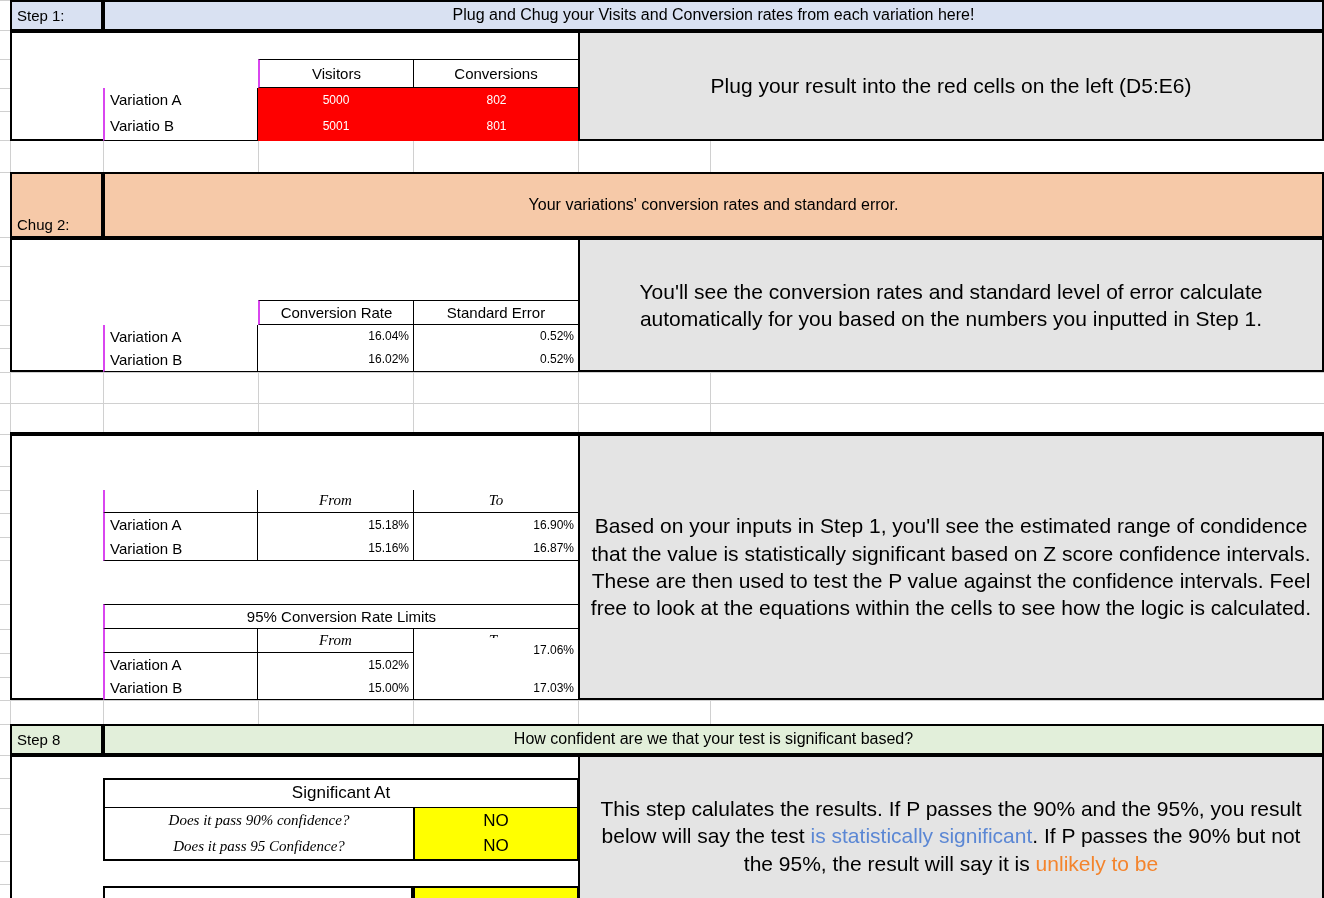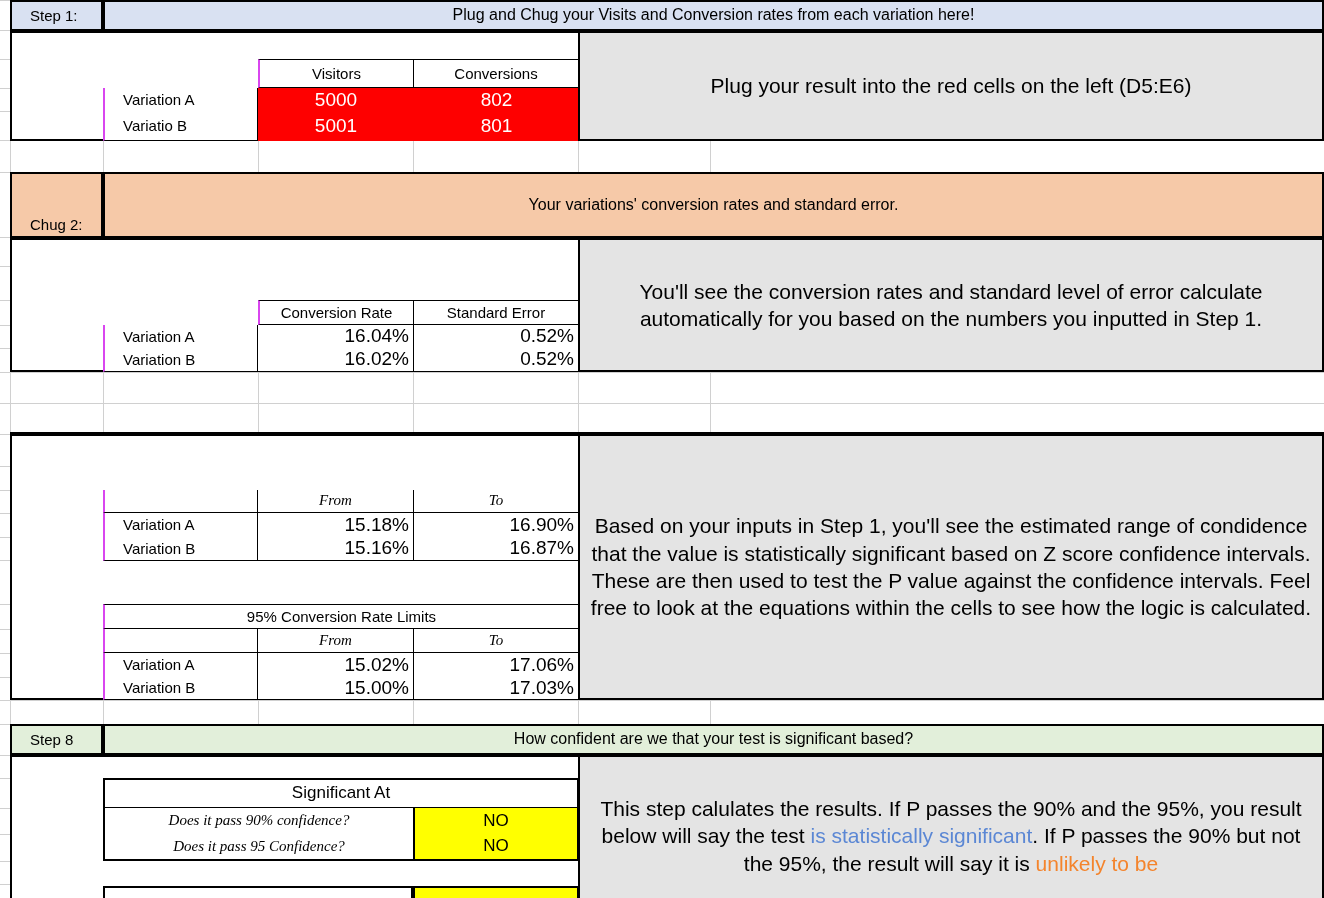--- a/index.html
+++ b/index.html
@@ -37,21 +37,21 @@
     display: flex;
     align-items: center;
     font-size: 15px;
     color: #000000;
     line-height: 1.18;
     white-space: nowrap;
     overflow: hidden;
   }
   .ctr   { justify-content: center; text-align: center; }
   .rgt   { justify-content: flex-end; text-align: right; padding-right: 4px; }
-  .lft   { justify-content: flex-start; text-align: center; padding-left: 18px; }
+  .lft   { justify-content: flex-start; text-align: center; padding-left: 5px; }
   .bot   { align-items: flex-end; padding-bottom: 2px; }
 
   .bx     { border: 2px solid #000000; }
   .bx-t   { border-top: 2px solid #000000; }
   .bx-b   { border-bottom: 2px solid #000000; }
   .bx-l   { border-left: 2px solid #000000; }
   .bx-r   { border-right: 2px solid #000000; }
   .thin-b { border-bottom: 1px solid #000000; }
   .thin-r { border-right: 1px solid #000000; }
   .thin-l { border-left: 2px solid #d946ef; }
@@ -85,21 +85,21 @@
     white-space: normal;
   }
   .note-inner { width: 100%; }
   .sig-blue   { color: #5b87d4; }
   .sig-orange { color: #f4842c; }
   .italic-serif {
     font-family: "Liberation Serif", serif;
     font-style: italic;
     font-size: 15px;
   }
-  .num { font-size: 19px; }
+  .num { font-size: 12px; }
 </style>
 </head>
 <body>
 
 <div id="sheet">
 
   <div class="gridline-v" style="left:10px"></div>
   <div class="gridline-v" style="left:103px"></div>
   <div class="gridline-v" style="left:258px"></div>
   <div class="gridline-v" style="left:413px"></div>
@@ -201,21 +201,21 @@
   <div class="cell rgt fill-white thin-r thin-b num" style="left:414px; top:537px; width:165px; height:24px;">16.87%</div>
 
   <div class="cell ctr fill-white thin-l thin-r thin-b thin-t" style="left:103px; top:604px; width:476px; height:25px;">95% Conversion Rate Limits</div>
 
   <div class="cell fill-white thin-l thin-r thin-b" style="left:103px; top:629px; width:155px; height:24px;"></div>
   <div class="cell ctr fill-white thin-r thin-b italic-serif" style="left:258px; top:629px; width:156px; height:24px;">From</div>
   <div class="cell ctr fill-white thin-r thin-b italic-serif" style="left:414px; top:629px; width:165px; height:24px;">To</div>
 
   <div class="cell lft fill-white thin-l thin-r" style="left:103px; top:653px; width:155px; height:24px;">Variation A</div>
   <div class="cell rgt fill-white thin-r num" style="left:258px; top:653px; width:156px; height:24px;">15.02%</div>
-  <div class="cell rgt fill-white thin-r num" style="left:414px; top:653px; width:165px; height:24px;text-align:center;">17.06%</div>
+  <div class="cell rgt fill-white thin-r num" style="left:414px; top:638px; width:165px; height:24px;text-align:center;">17.06%</div>
 
   <div class="cell lft fill-white thin-l thin-r thin-b" style="left:103px; top:677px; width:155px; height:23px;">Variation B</div>
   <div class="cell rgt fill-white thin-r thin-b num" style="left:258px; top:677px; width:156px; height:23px;">15.00%</div>
   <div class="cell rgt fill-white thin-r thin-b num" style="left:414px; top:677px; width:165px; height:23px;">17.03%</div>
 
   <div class="note" style="left:578px; top:434px; width:746px; height:266px;">
     <div class="note-inner">Based on your inputs in Step 1, you'll see the estimated range of condidence that the value is statistically significant based on Z score confidence intervals. These are then used to test the P value against the confidence intervals. Feel free to look at the equations within the cells to see how the logic is calculated.</div>
   </div>
 
   <div class="cell lft bx fill-step4 steplabel" style="left:10px; top:724px; width:93px; height:31px;">Step 8</div>

